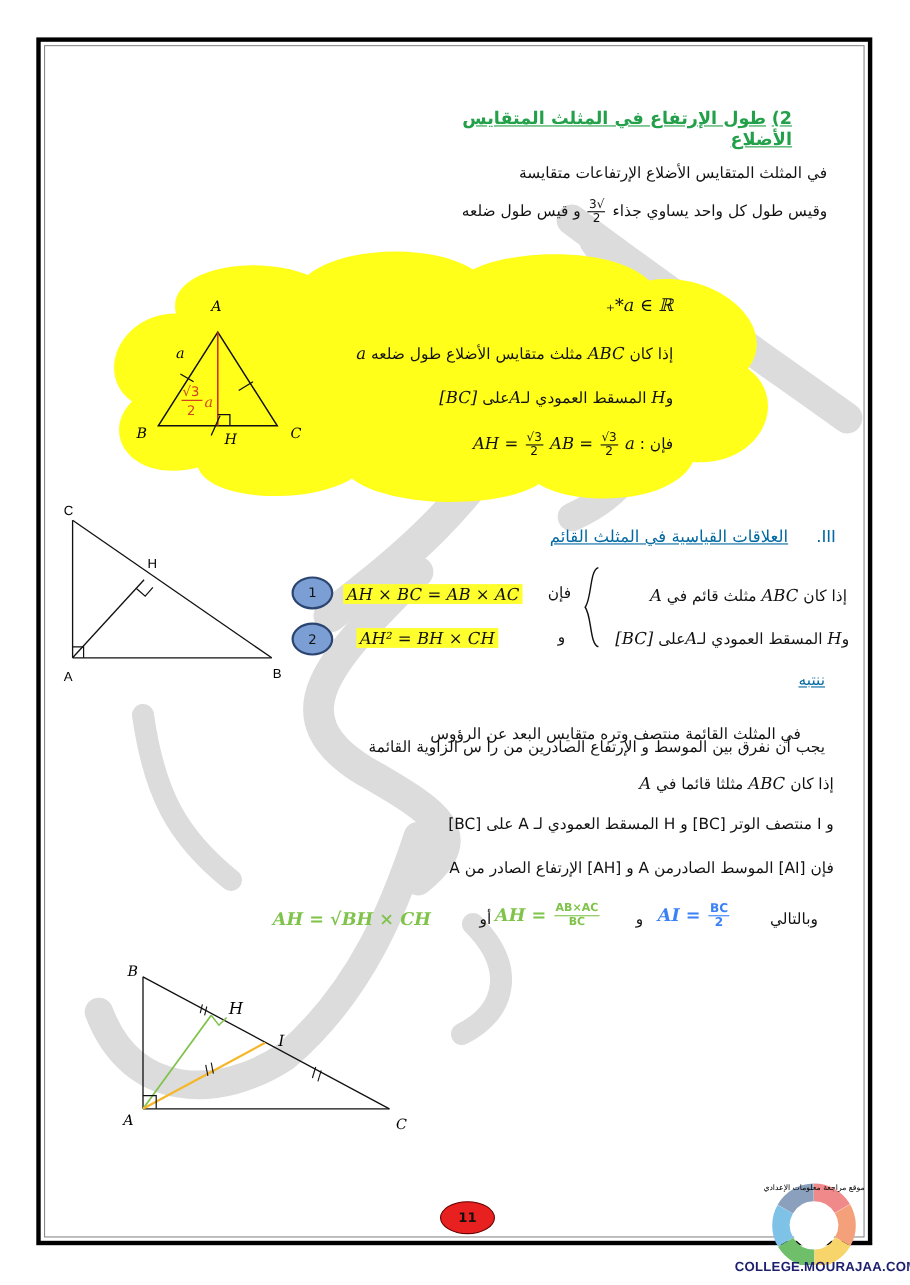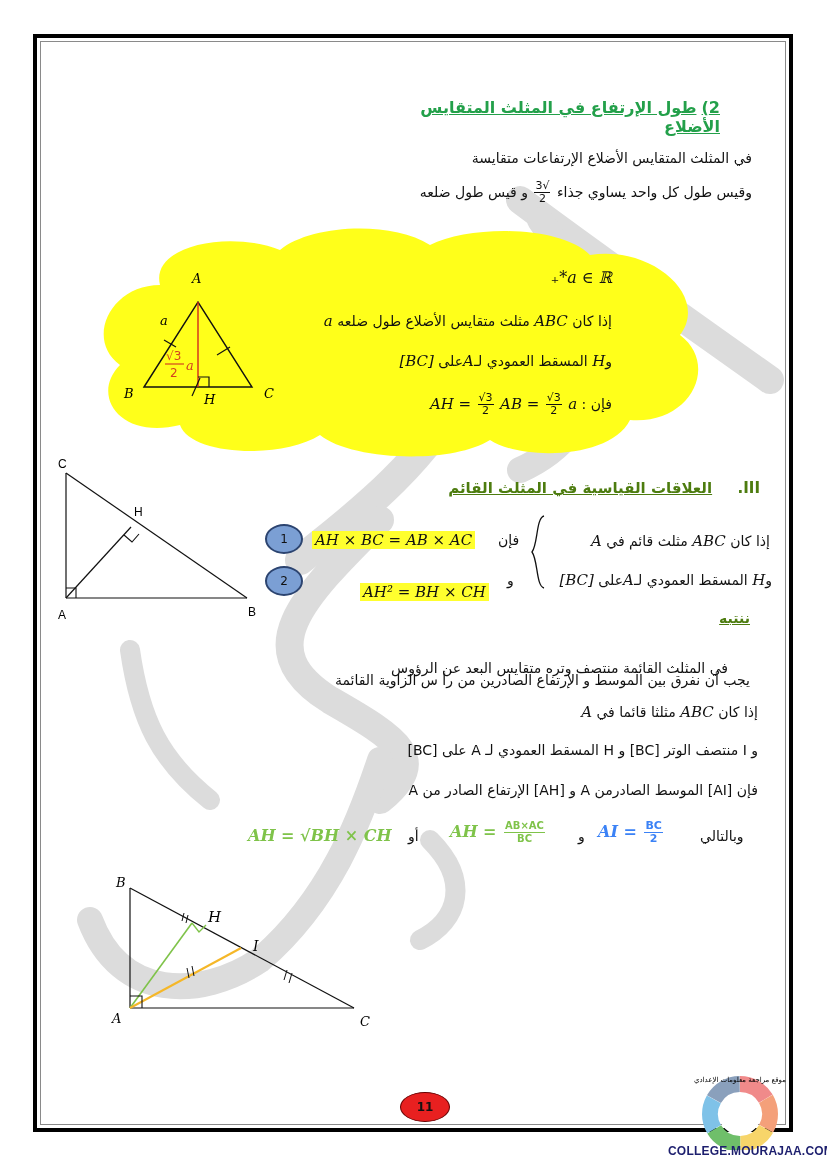--- a/index.html
+++ b/index.html
@@ -17,21 +17,21 @@
     }
     .watermark { position: absolute; left: 0; top: 0; pointer-events: none; }
     .abs { position: absolute; }
     .rtl { direction: rtl; text-align: right; unicode-bidi: embed; }
     .ar { font-family: "DejaVu Sans", sans-serif; font-size: 14px; }
     .math { font-family: "DejaVu Serif", serif; font-style: italic; }
     .frac { display: inline-block; vertical-align: middle; text-align: center; font-size: 11px; line-height: 12px; margin: 0 2px; }
     .frac .num { display: block; border-bottom: 1px solid currentColor; padding: 0 1px; }
     .frac .den { display: block; }
     .title-green { color: #23a04a; font-weight: bold; font-size: 16px; text-decoration: underline; }
-    .title-red { color: #4d7c0f; font-weight: bold; font-size: 15px; text-decoration: underline; }
+    .title-red { color: #0369a1; font-weight: normal; font-size: 15px; text-decoration: underline; }
     .hl { background: #ffff2e; padding: 0 3px; }
     .badge {
       position: absolute; width: 38px; height: 30px; border-radius: 50%;
       background: #7b9fd4; border: 2px solid #2c4470; box-sizing: border-box;
       display: flex; align-items: center; justify-content: center; font-size: 12px; color: #111;
     }
     .pageno {
       position: absolute; left: 400px; top: 1076px; width: 50px; height: 30px; border-radius: 50%;
       background: #e82020; border: 1px solid #600; display: flex; align-items: center; justify-content: center;
       font-weight: bold; font-size: 12px; color: #111; box-sizing: border-box; margin-top: 16px;
@@ -139,21 +139,21 @@
   &nbsp;&nbsp;&nbsp;
   <span class="title-red">العلاقات القياسية في المثلث القائم</span>
 </div>
 
 <div class="badge" style="left:265px; top:524px;">1</div>
 <div class="badge" style="left:265px; top:566px;">2</div>
 
 <div class="abs" style="left:312px; top:530px;">
   <span class="hl math" style="font-size:15px;">AH × BC = AB × AC</span>
 </div>
-<div class="abs" style="left:360px; top:570px;margin-top:12px;">
+<div class="abs" style="left:324px; top:570px;">
   <span class="hl math" style="font-size:15px;">AH² = BH × CH</span>
 </div>
 <div class="abs ar" style="left:498px; top:532px;">فإن</div>
 <div class="abs ar" style="left:507px; top:572px;">و</div>
 
 <svg class="abs" style="left:528px; top:514px;" width="20" height="76">
   <path d="M16 2 C 8 4, 10 30, 4 38 C 10 46, 8 72, 16 74" fill="none" stroke="#111" stroke-width="1.3"></path>
 </svg>
 
 <div class="abs rtl ar" style="left:545px; top:532px; width:225px;">
@@ -186,21 +186,21 @@
 <div class="abs ar" style="left:700px; top:828px;">وبالتالي</div>
 <div class="abs orange" style="left:598px; top:820px;">
   <span class="math" style="font-size:16px;">AI =</span>
   <span class="frac"><span class="num">BC</span><span class="den">2</span></span>
 </div>
 <div class="abs ar" style="left:578px; top:828px;">و</div>
 <div class="abs green" style="left:450px; top:820px;">
   <span class="math" style="font-size:16px;">AH =</span>
   <span class="frac" style="font-size:10px;"><span class="num">AB×AC</span><span class="den">BC</span></span>
 </div>
-<div class="abs ar" style="left:408px; top:828px;">أو</div>
+<div class="abs ar" style="left:436px; top:828px;">أو</div>
 <div class="abs green" style="left:248px; top:826px;">
   <span class="math" style="font-size:16px;">AH = √BH × CH</span>
 </div>
 
 <svg class="abs" style="left:100px; top:870px;" width="290" height="170">
   <line x1="30" y1="18" x2="30" y2="138" stroke="#111" stroke-width="1.2"></line>
   <line x1="30" y1="138" x2="254" y2="138" stroke="#111" stroke-width="1.2"></line>
   <line x1="30" y1="18" x2="254" y2="138" stroke="#111" stroke-width="1.2"></line>
   <line x1="30" y1="138" x2="92" y2="53" stroke="#7fc34a" stroke-width="1.6"></line>
   <polyline points="92,53 99,62 106,55" fill="none" stroke="#7fc34a" stroke-width="1.4"></polyline>

